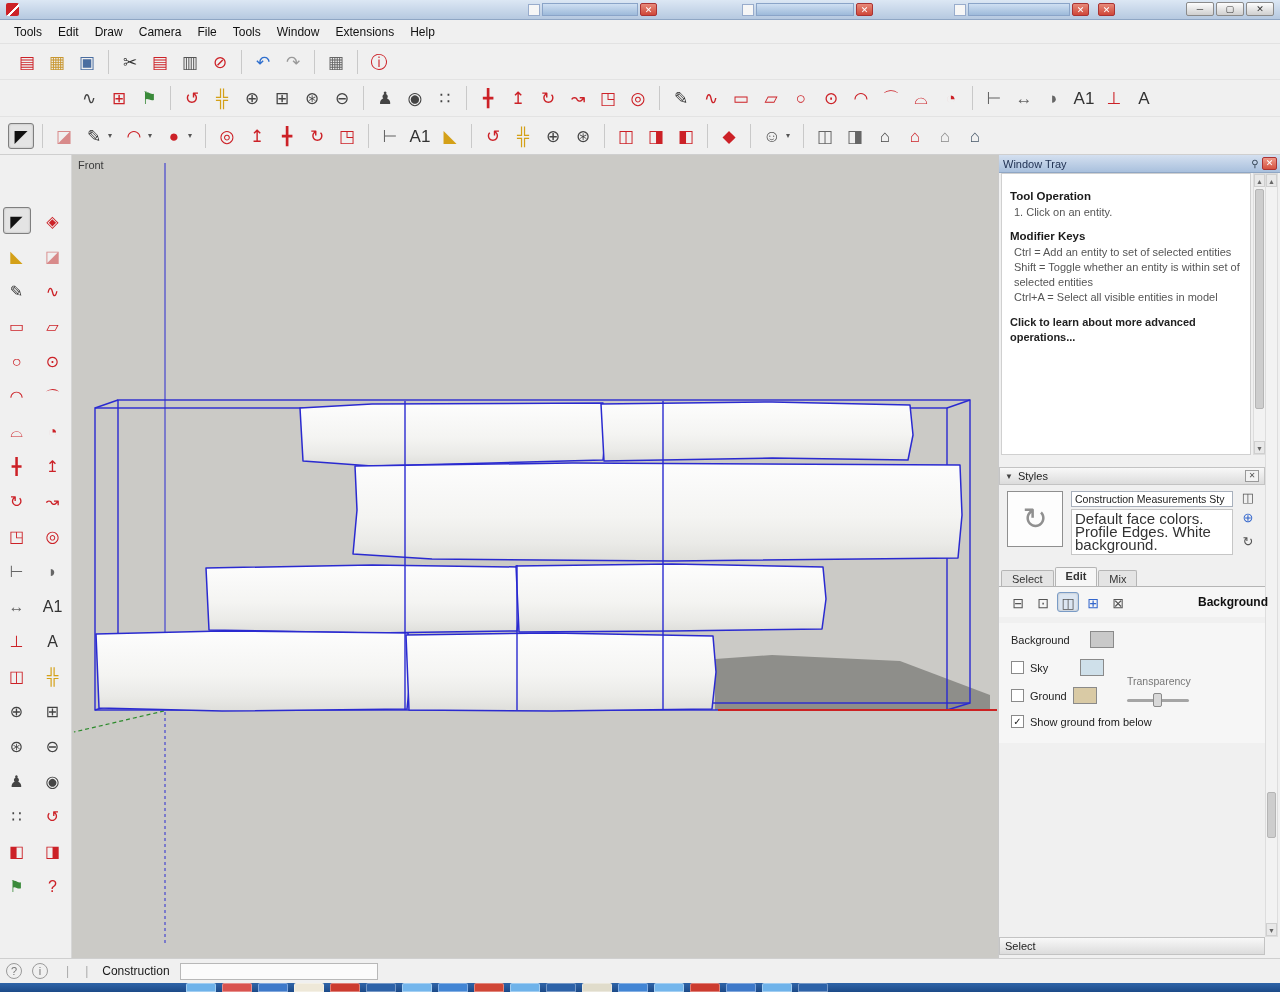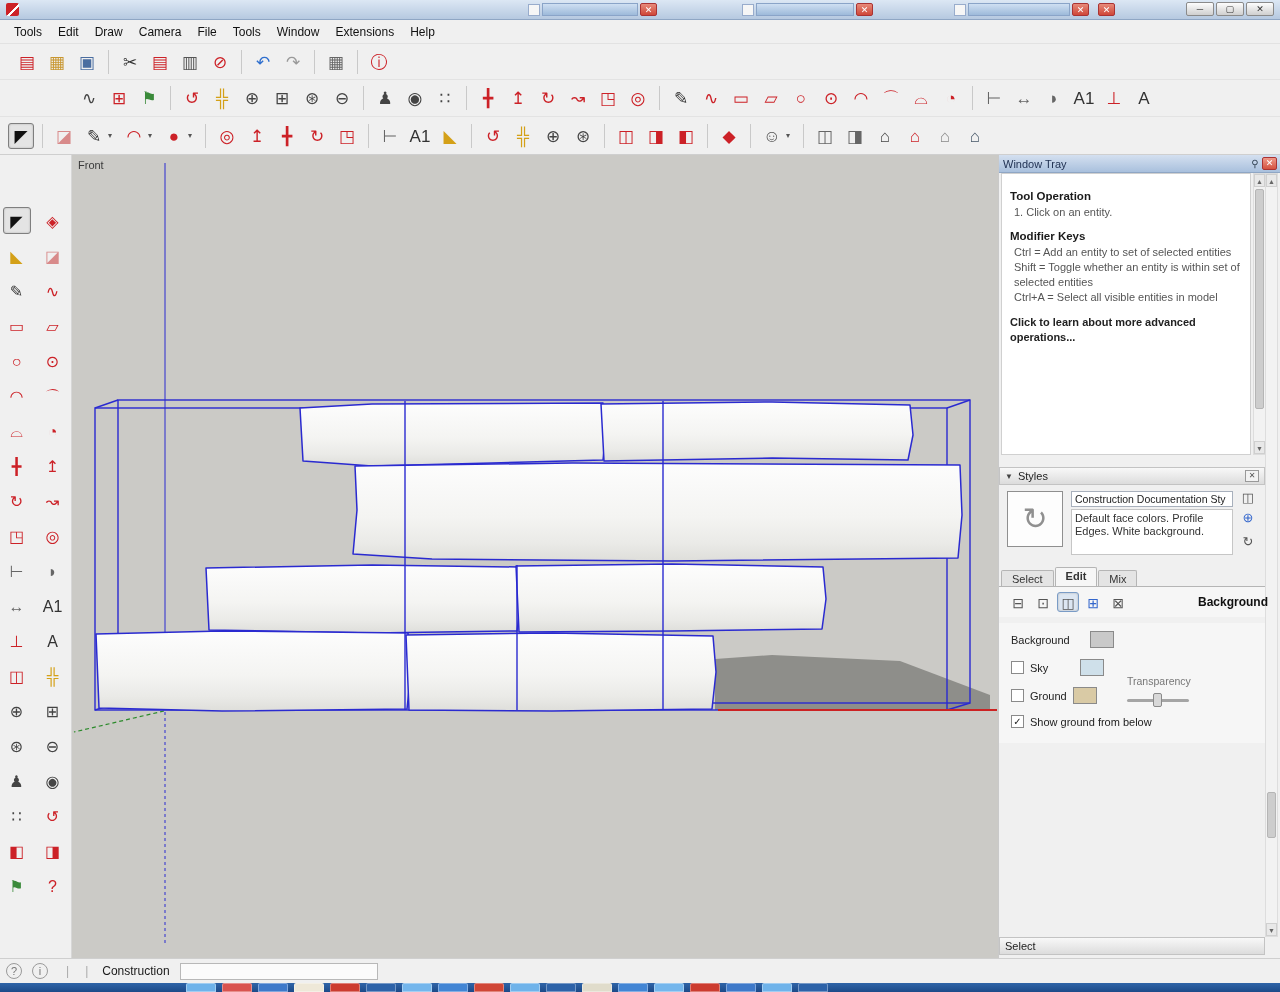--- a/index.html
+++ b/index.html
@@ -84,21 +84,21 @@
   .xbtn2 { width:14px; height:12px; border:1px solid #999; background:#f2f2f2; color:#555;
     font-size:8px; line-height:10px; text-align:center; }
 
   .styles-body { position:absolute; left:0; top:330px; width:266px; height:82px; background:#f0f0f0; }
   .sthumb { position:absolute; left:8px; top:6px; width:56px; height:56px; background:#fdfdfd;
     border:1px solid #8f8f8f; font-size:30px; line-height:54px; text-align:center; color:#909090; }
   .sname { position:absolute; left:72px; top:6px; width:162px; height:16px; background:#fff;
     border:1px solid #a8b0bc; font-size:10.5px; line-height:14px; padding:0 3px;
     white-space:nowrap; overflow:hidden; }
   .sdesc { position:absolute; left:72px; top:24px; width:162px; height:46px; background:#fff;
-    border:1px solid #c6c6c6; font-size:11px; line-height:13px; padding:2px 3px; color:#333; }
+    border:1px solid #c6c6c6; font-size:15px; line-height:13px; padding:2px 3px; color:#333; }
   .smini { position:absolute; left:240px; width:18px; height:17px; font-size:13px; line-height:16px;
     text-align:center; color:#555; border:1px solid transparent; }
 
   .tabs { position:absolute; left:2px; top:412px; width:262px; height:20px; display:flex; align-items:flex-end; }
   .tab { height:17px; padding:0 10px; font-size:11px; line-height:16px; background:#e4e4e4;
     border:1px solid #b5b5b5; border-bottom:none; border-radius:2px 2px 0 0; color:#333; margin-right:1px; }
   .tab.active { height:20px; background:#f6f6f6; font-weight:bold; }
   .tabline { position:absolute; left:0; top:431px; width:266px; height:1px; background:#b5b5b5; }
 
   .editstrip { position:absolute; left:0; top:432px; width:266px; height:30px; background:#f6f6f6;
@@ -399,21 +399,21 @@
         <div class="vs-arrow" style="position:absolute;left:0;right:0;bottom:0">▼</div>
       </div>
 
       <div class="panelhead" style="top:312px;width:266px">
         <span class="arr">▼</span>
         <span class="ttl">Styles</span>
         <span class="xbtn2">✕</span>
       </div>
       <div class="styles-body">
         <div class="sthumb">↻</div>
-        <div class="sname">Construction Documentation Sty</div>
+        <div class="sname">Construction Measurements Sty</div>
         <div class="sdesc">Default face colors. Profile Edges. White background.</div>
         <div class="smini" style="top:4px">◫</div>
         <div class="smini" style="top:24px;color:#3366cc">⊕</div>
         <div class="smini" style="top:48px">↻</div>
       </div>
 
       <div class="tabs">
         <span class="tab">Select</span>
         <span class="tab active">Edit</span>
         <span class="tab">Mix</span>

